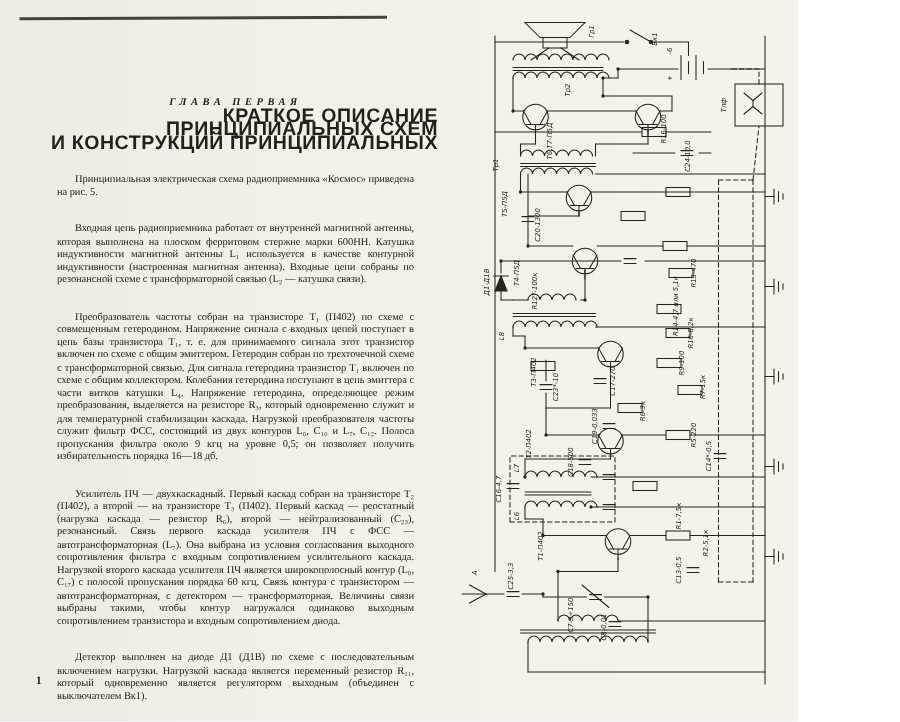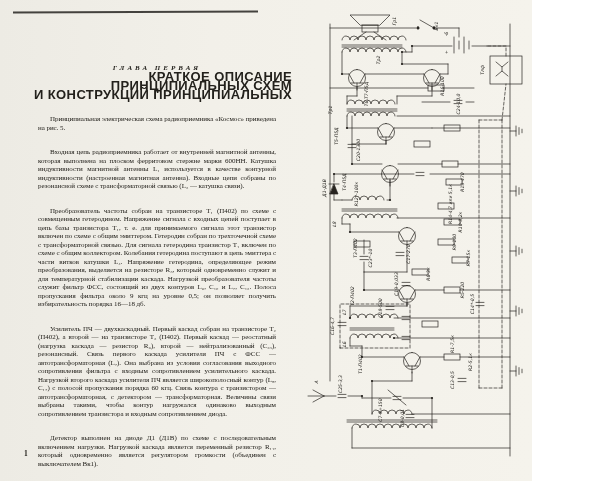--- a/index.html
+++ b/index.html
@@ -35,21 +35,21 @@
     <div class="chapter">ГЛАВА ПЕРВАЯ</div>
     <div class="sechead">
       <div>КРАТКОЕ ОПИСАНИЕ ПРИНЦИПИАЛЬНЫХ СХЕМ</div>
       <div>И КОНСТРУКЦИЙ ПРИНЦИПИАЛЬНЫХ</div>
     </div>
     <div class="body-text" id="paras">
         <p>Принципиальная электрическая схема радиоприемника «Космос» приведена на рис. 5.</p>
         <p>Входная цепь радиоприемника работает от внутренней магнитной антенны, которая выполнена на плоском ферритовом стержне марки 600НН. Катушка индуктивности магнитной антенны L₁ используется в качестве контурной индуктивности (настроенная магнитная антенна). Входные цепи собраны по резонансной схеме с трансформаторной связью (L₂ — катушка связи).</p>
         <p>Преобразователь частоты собран на транзисторе Т₁ (П402) по схеме с совмещенным гетеродином. Напряжение сигнала с входных цепей поступает в цепь базы транзистора Т₁, т. е. для принимаемого сигнала этот транзистор включен по схеме с общим эмиттером. Гетеродин собран по трехточечной схеме с трансформаторной связью. Для сигнала гетеродина транзистор Т₁ включен по схеме с общим коллектором. Колебания гетеродина поступают в цепь эмиттера с части витков катушки L₄. Напряжение гетеродина, определяющее режим преобразования, выделяется на резисторе R₃, который одновременно служит и для температурной стабилизации каскада. Нагрузкой преобразователя частоты служит фильтр ФСС, состоящий из двух контуров L₆, C₁₀ и L₇, C₁₂. Полоса пропускания фильтра около 9 кгц на уровне 0,5; он позволяет получить избирательность порядка 16—18 дб.</p>
         <p>Усилитель ПЧ — двухкаскадный. Первый каскад собран на транзисторе Т₂ (П402), а второй — на транзисторе Т₃ (П402). Первый каскад — реостатный (нагрузка каскада — резистор R₆), второй — нейтрализованный (С₂₃), резонансный. Связь первого каскада усилителя ПЧ с ФСС — автотрансформаторная (L₇). Она выбрана из условия согласования выходного сопротивления фильтра с входным сопротивлением усилительного каскада. Нагрузкой второго каскада усилителя ПЧ является широкополосный контур (L₈, C₁₇) с полосой пропускания порядка 60 кгц. Связь контура с транзистором — автотрансформаторная, с детектором — трансформаторная. Величины связи выбраны такими, чтобы контур нагружался одинаково выходным сопротивлением транзистора и входным сопротивлением диода.</p>
-        <p>Детектор выполнен на диоде Д1 (Д1В) по схеме с последовательным включением нагрузки. Нагрузкой каскада является переменный резистор R₁₁, который одновременно является регулятором громкости (объединен с выключателем Вк1).</p>
+        <p>Детектор выполнен на диоде Д1 (Д1В) по схеме с последовательным включением нагрузки. Нагрузкой каскада является переменный резистор R₁₁, который одновременно является регулятором выходным (объединен с выключателем Вк1).</p>
       </div>
   </div>
 
   <div class="pagenum">1</div>
 
   <div class="figure">
     <svg class="sch" width="300" height="481" viewBox="0 0 300 481">
       <g id="sch-root" transform="translate(2,476) rotate(-90)" stroke="#272420" stroke-width="0.7" fill="none" stroke-linecap="round">
         <g id="sch-geom">
             <line x1="20" y1="208" x2="452" y2="208"></line>

